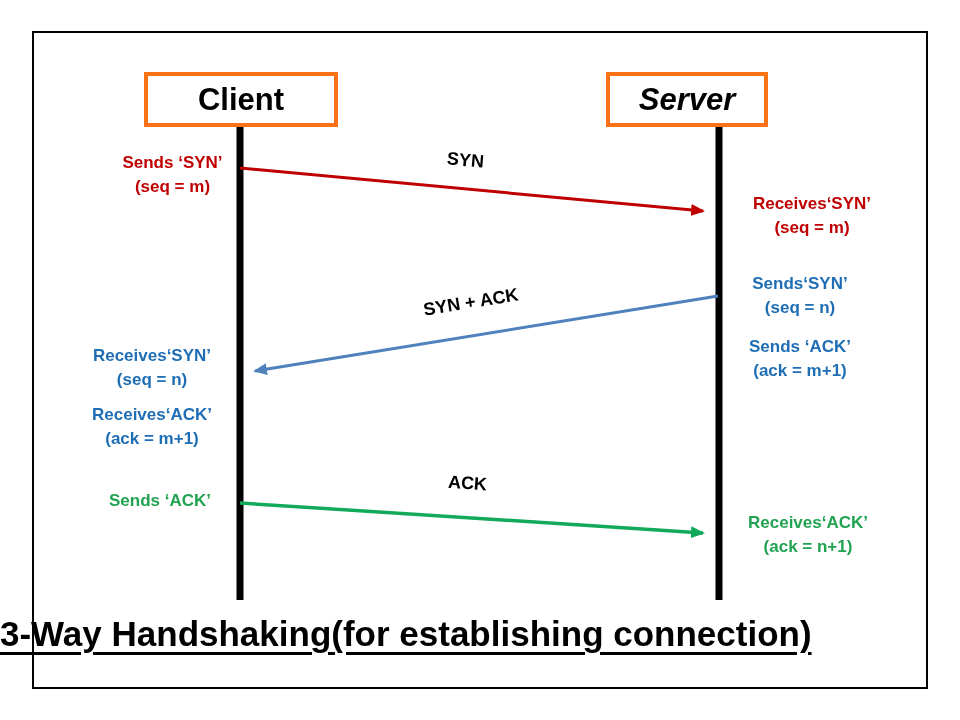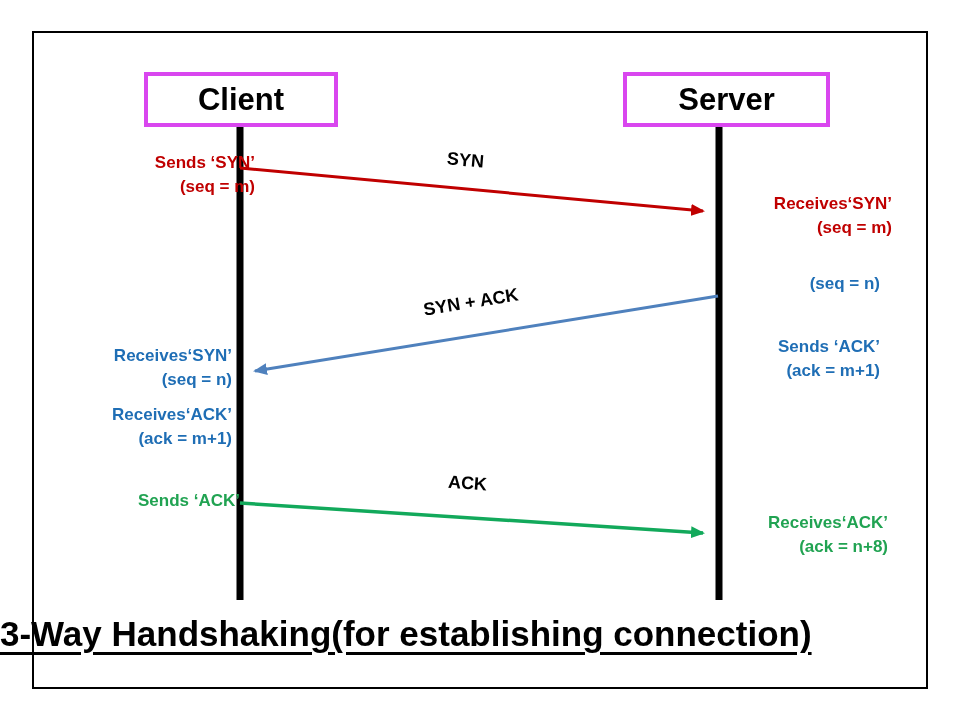--- a/index.html
+++ b/index.html
@@ -1,28 +1,28 @@
 <!DOCTYPE html>
 <html style="--red: #C00000; --blue-arrow: #4F81BD; --blue-text: #1F6EB5; --green-arrow: #12A95B; --green-text: #21A352;"><head>
 <meta charset="utf-8">
 <style>
   html,body{margin:0;padding:0;background:#ffffff;}
   body{width:960px;height:720px;position:relative;font-family:"Liberation Sans",sans-serif;overflow:hidden;}
   .canvas{position:absolute;left:0;top:0;width:960px;height:720px;}
   .frame{position:absolute;left:32px;top:31px;width:896px;height:658px;border:2px solid #000;box-sizing:border-box;}
   svg.layer{position:absolute;left:0;top:0;width:960px;height:720px;}
   .actor-box{
-    position:absolute;box-sizing:border-box;border:4px solid #d946ef;background:#fff;
+    position:absolute;box-sizing:border-box;border:4px solid #f97316;background:#fff;
     display:flex;align-items:center;justify-content:center;
     font-weight:bold;font-size:31px;color:#000;
   }
   .actor-client{left:144px;top:72px;width:194px;height:55px;}
-  .actor-server{left:623px;top:72px;width:207px;height:55px;}
+  .actor-server{left:606px;top:72px;width:162px;height:55px;font-style:italic;}
   .ann{
-    position:absolute;text-align:right;font-weight:bold;font-size:17px;line-height:24px;
+    position:absolute;text-align:center;font-weight:bold;font-size:17px;line-height:24px;
     white-space:nowrap;
   }
   .ann.red{color:var(--red);}
   .ann.blue{color:var(--blue-text);}
   .ann.green{color:var(--green-text);}
   .msg-label{
     position:absolute;font-weight:bold;font-size:18px;color:#000;white-space:nowrap;
     transform-origin:center center;
   }
   .msg-syn{left:447px;top:150px;transform:rotate(5deg);}
@@ -83,20 +83,21 @@
     <div>Sends ‘SYN’</div>
     <div>(seq = m)</div>
   </div>
 
   <div class="ann red" style="left:732px;top:192px;width:160px;">
     <div>Receives‘SYN’</div>
     <div>(seq = m)</div>
   </div>
 
   <div class="ann blue" style="left:720px;top:272px;width:160px;">
+    <div>Sends‘SYN’</div>
     <div>(seq = n)</div>
   </div>
 
   <div class="ann blue" style="left:720px;top:335px;width:160px;">
     <div>Sends ‘ACK’</div>
     <div>(ack = m+1)</div>
   </div>
 
   <div class="ann blue" style="left:72px;top:344px;width:160px;">
     <div>Receives‘SYN’</div>
@@ -107,18 +108,18 @@
     <div>Receives‘ACK’</div>
     <div>(ack = m+1)</div>
   </div>
 
   <div class="ann green" style="left:80px;top:489px;width:160px;">
     <div>Sends ‘ACK’</div>
   </div>
 
   <div class="ann green" style="left:728px;top:511px;width:160px;">
     <div>Receives‘ACK’</div>
-    <div>(ack = n+8)</div>
+    <div>(ack = n+1)</div>
   </div>
 
   <div class="title">3-Way Handshaking(for establishing connection)</div>
 
 </div>
 
 </body></html>

